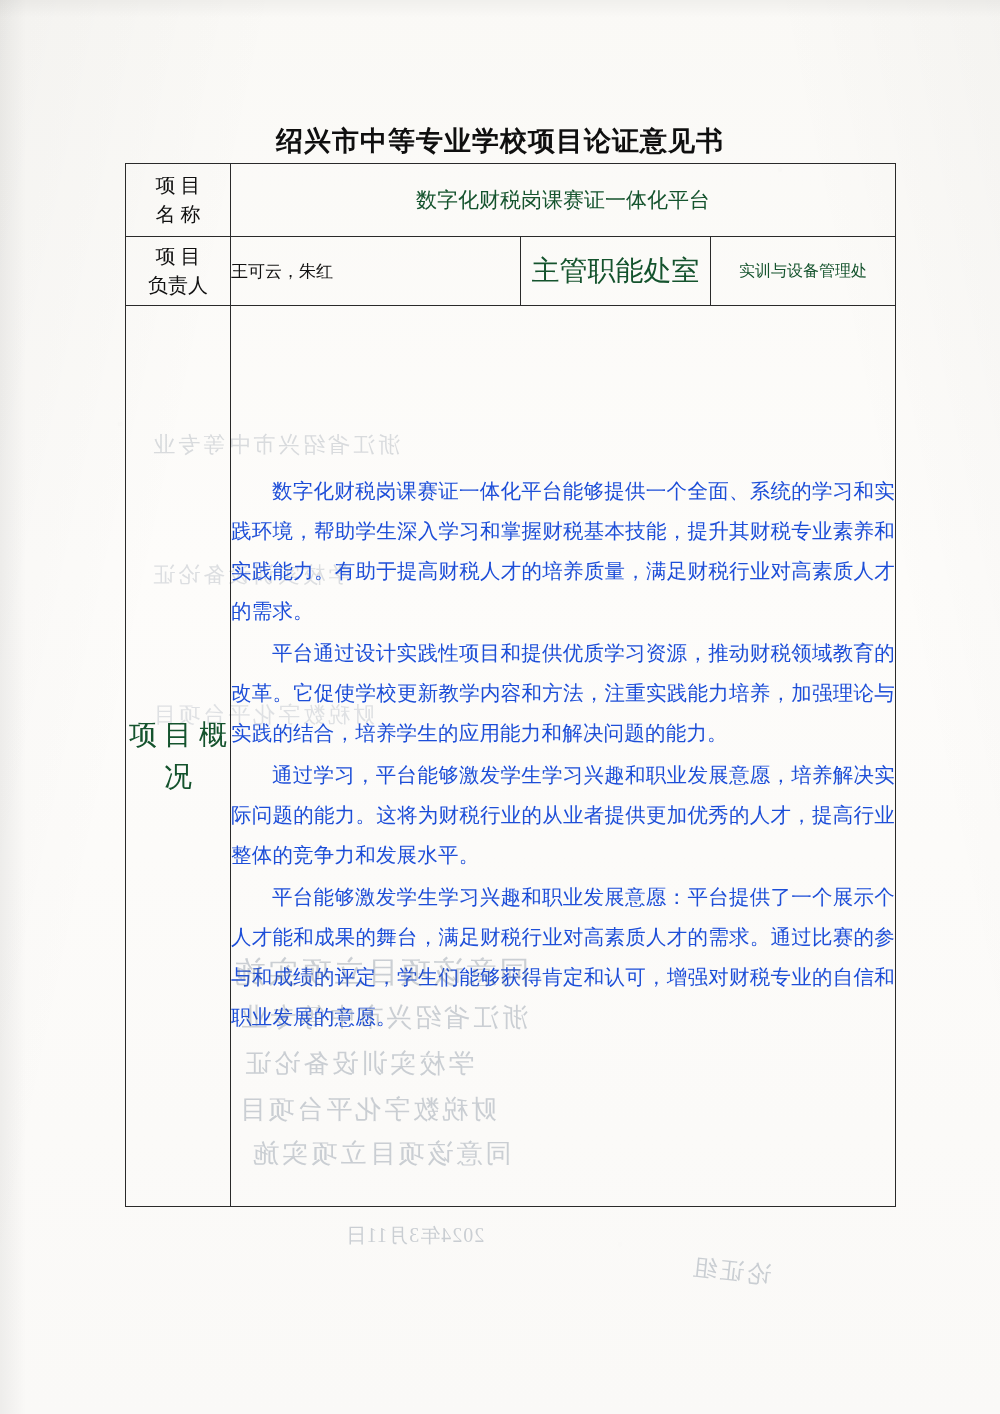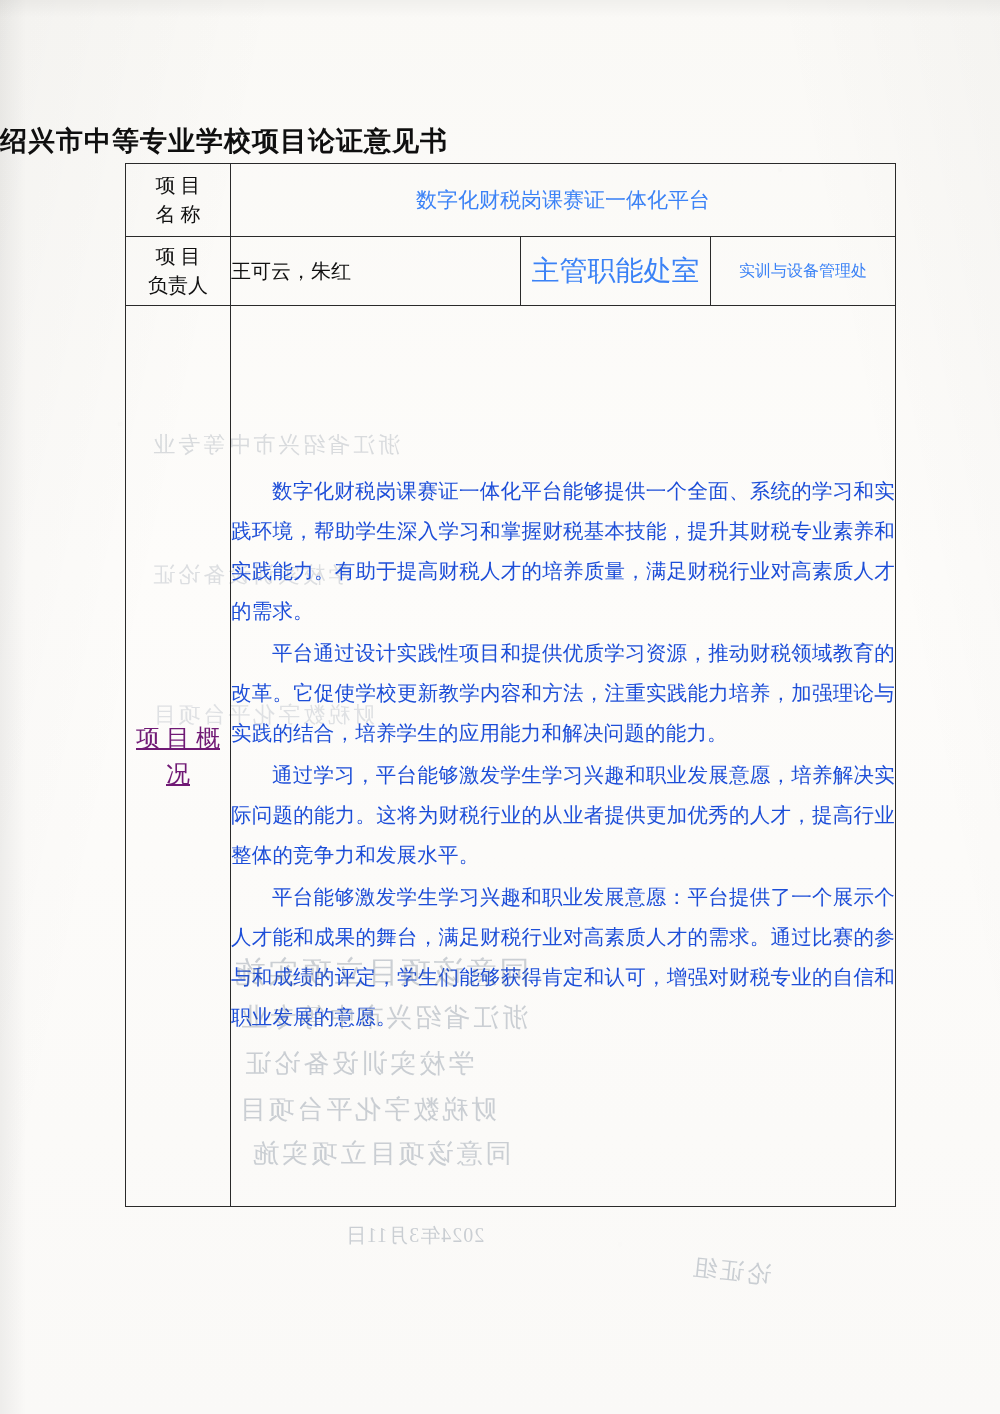--- a/index.html
+++ b/index.html
@@ -43,20 +43,21 @@
     left: 0; top: 0;
     width: 1000px;
     height: 1414px;
   }
 
   .doc-title {
     position: absolute;
     left: 0;
     top: 123px;
     width: 1000px;
+    text-align: center;
     font-size: 27px;
     font-weight: bold;
     letter-spacing: 1px;
     font-family: "Liberation Serif", "DejaVu Serif", serif;
     color: #0f0f0f;
   }
 
   table.form {
     position: absolute;
     left: 125px;
@@ -76,51 +77,50 @@
     font-size: 20px;
     line-height: 1.45;
     color: #111;
     padding: 6px 2px;
   }
   .lbl span { display: block; }
 
   .val-center {
     text-align: center;
     font-size: 21px;
-    color: #3b82f6;
+    color: #14532d;
     padding: 8px 6px;
   }
   .val-left {
     text-align: left;
-    font-size: 20px;
+    font-size: 17px;
     color: #111;
     padding: 8px 10px 8px 28px;
   }
 
   .body-cell {
     vertical-align: top;
     padding: 14px 22px 18px 18px;
   }
   .body-cell p {
     margin: 0 0 2px 0;
     text-indent: 2em;
     font-size: 20.5px;
     line-height: 1.95;
     text-align: justify;
     color: #1d4ed8;
     letter-spacing: 0.2px;
   }
 
   .label-mid {
     text-align: center;
-    font-size: 24px;
+    font-size: 28px;
     line-height: 1.5;
-    color: #701a75;
+    color: #14532d;
     vertical-align: middle;
-    text-decoration: underline;
   }
 
   
   .bleed {
     position: absolute;
     pointer-events: none;
     color: rgba(90, 105, 125, 0.30);
     font-family: "Liberation Serif", "DejaVu Serif", serif;
     font-size: 26px;
     letter-spacing: 3px;

